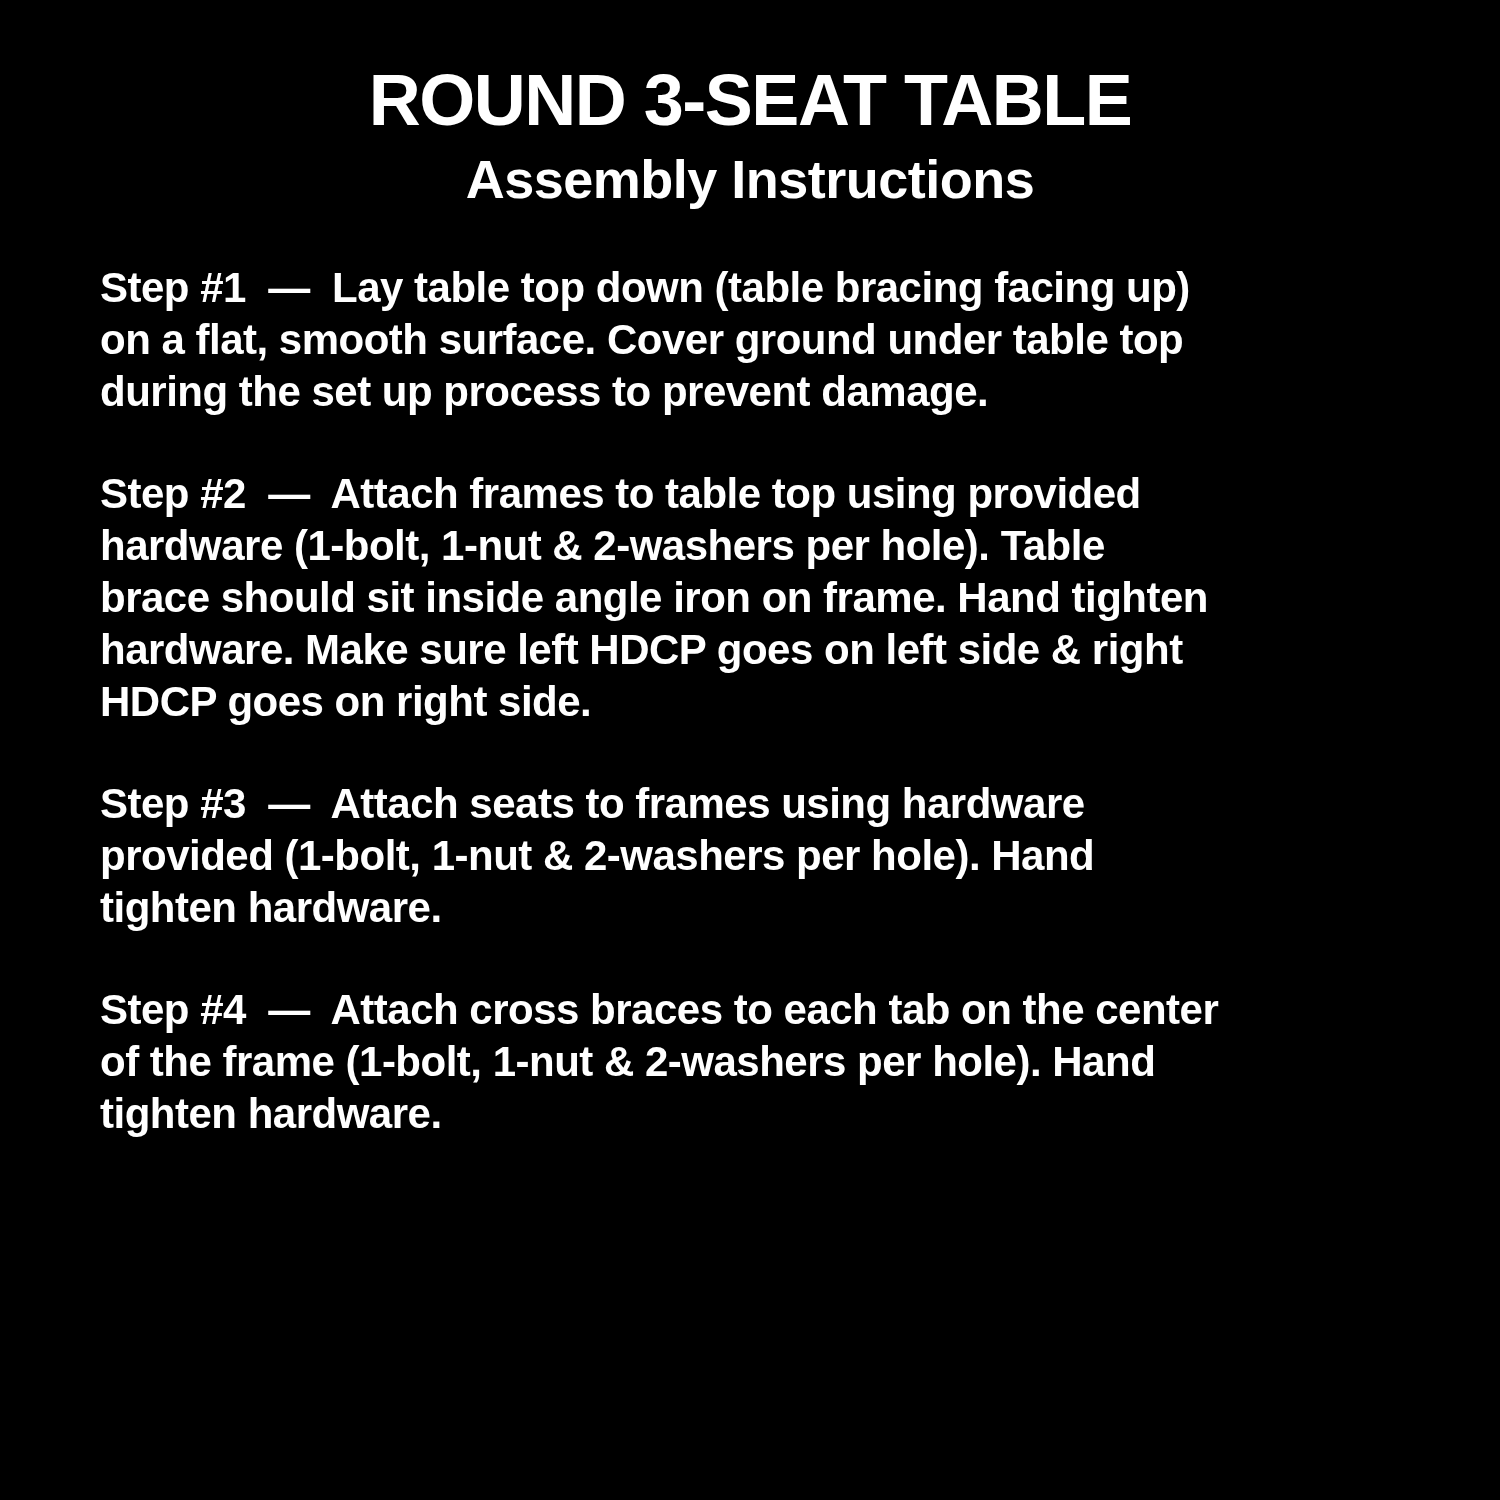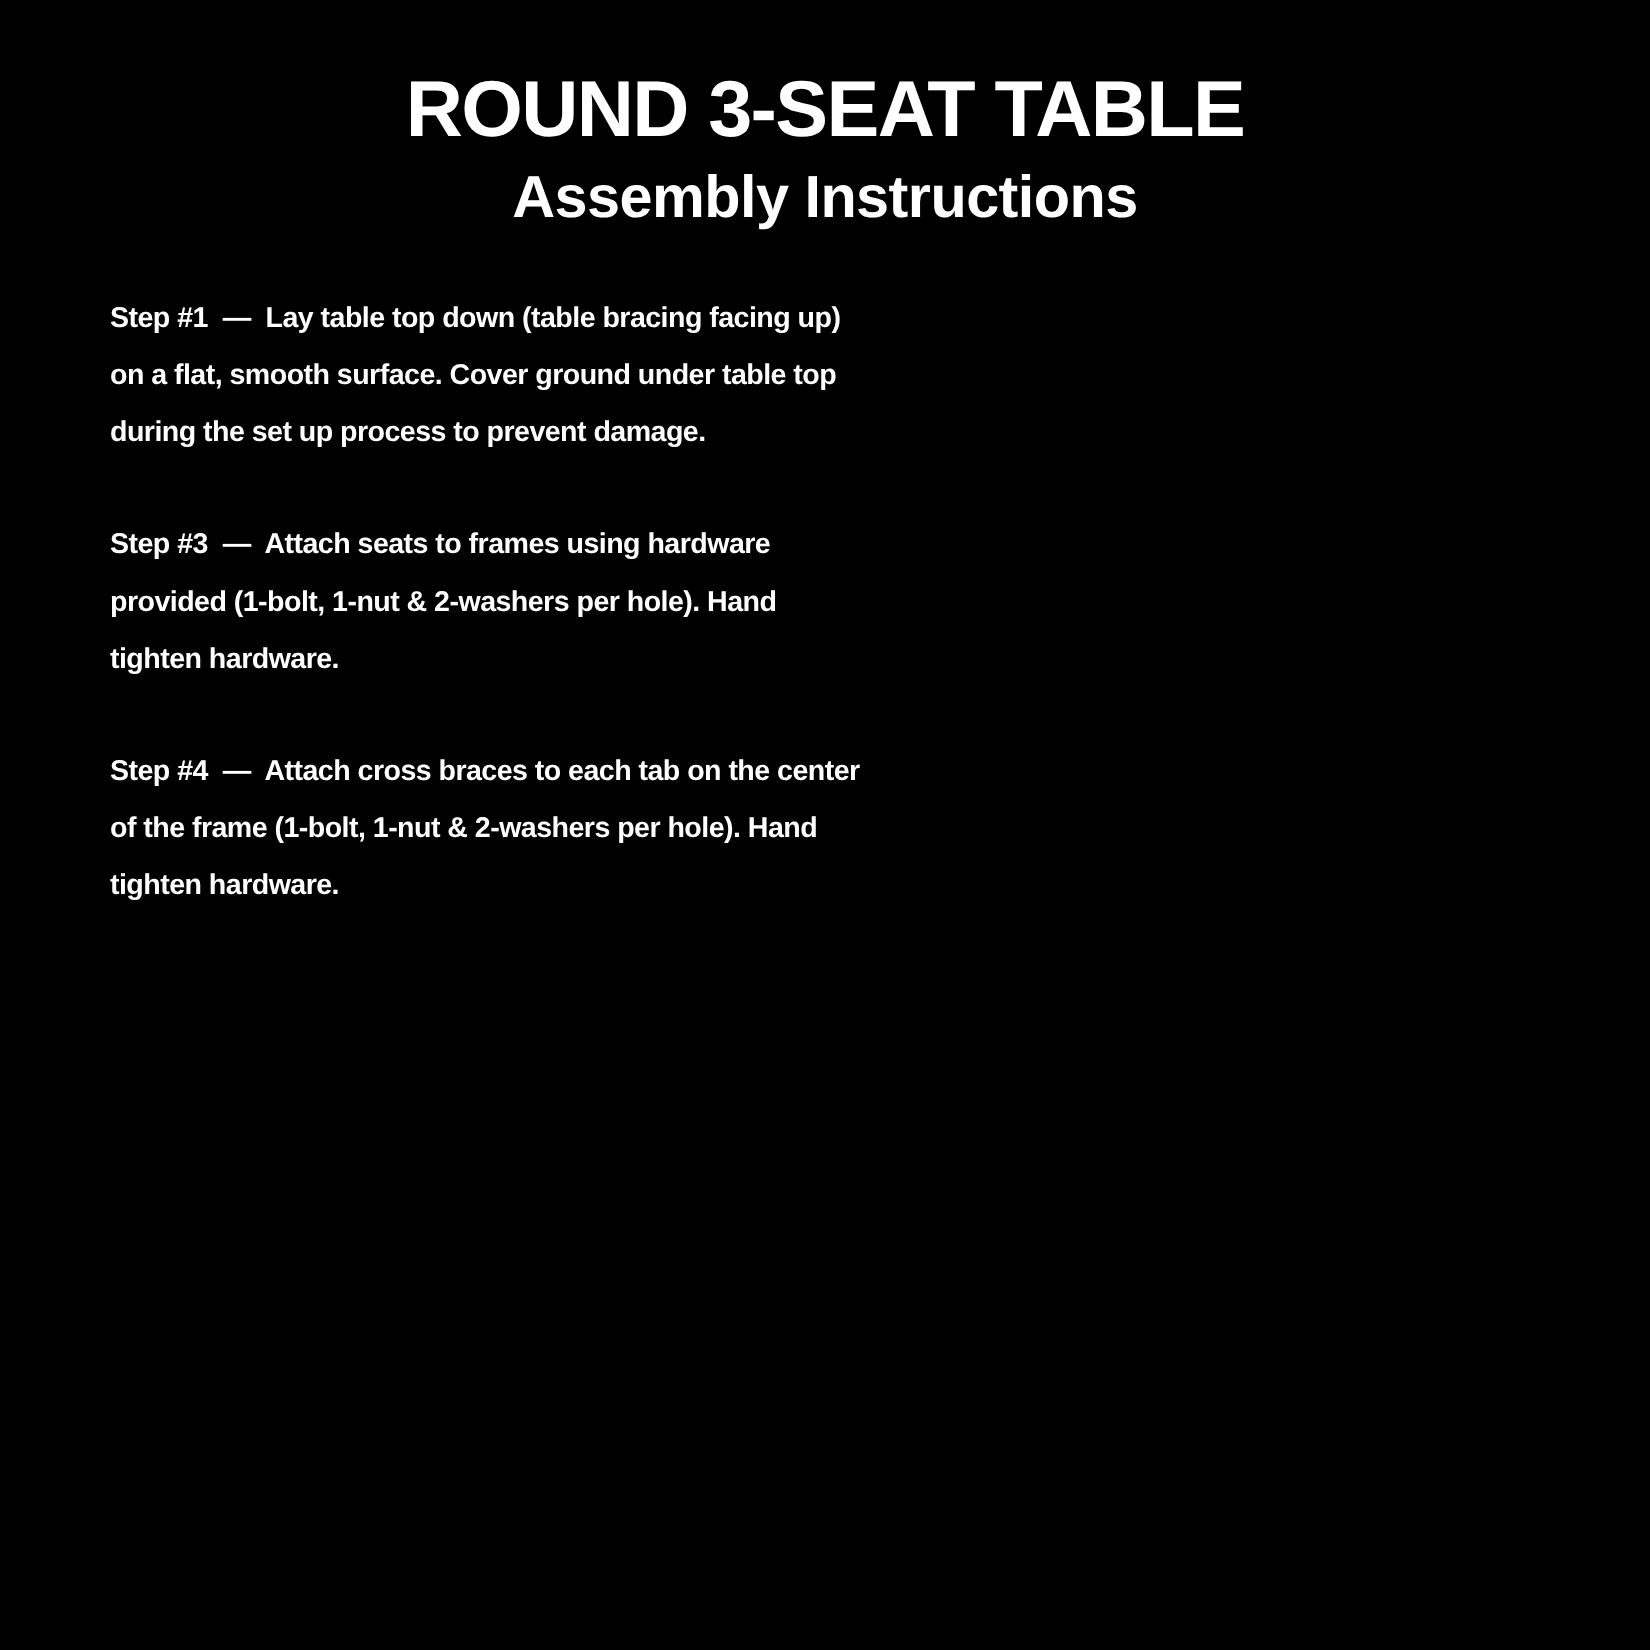--- a/index.html
+++ b/index.html
@@ -35,37 +35,42 @@
     letter-spacing: -0.5px;
     font-weight: bold;
   }
   .steps {
     margin-top: 52px;
     padding-left: 100px;
     padding-right: 40px;
   }
   .step {
     margin: 0 0 50px 0;
-    font-size: 26px;
+    font-size: 42px;
     line-height: 52px;
     letter-spacing: -0.5px;
     white-space: pre;
     font-weight: bold;
   }
 </style>
 </head>
 <body>
 
 <div class="page">
   <h1 class="title">ROUND 3-SEAT TABLE</h1>
   <h2 class="subtitle">Assembly Instructions</h2>
   <div class="steps">
     <p class="step">Step #1  —  Lay table top down (table bracing facing up)
 on a flat, smooth surface. Cover ground under table top
 during the set up process to prevent damage.</p>
+    <p class="step">Step #2  —  Attach frames to table top using provided
+hardware (1-bolt, 1-nut &amp; 2-washers per hole). Table
+brace should sit inside angle iron on frame. Hand tighten
+hardware. Make sure left HDCP goes on left side &amp; right
+HDCP goes on right side.</p>
     <p class="step">Step #3  —  Attach seats to frames using hardware
 provided (1-bolt, 1-nut &amp; 2-washers per hole). Hand
 tighten hardware.</p>
     <p class="step">Step #4  —  Attach cross braces to each tab on the center
 of the frame (1-bolt, 1-nut &amp; 2-washers per hole). Hand
 tighten hardware.</p>
   </div>
 </div>
 
 </body></html>

